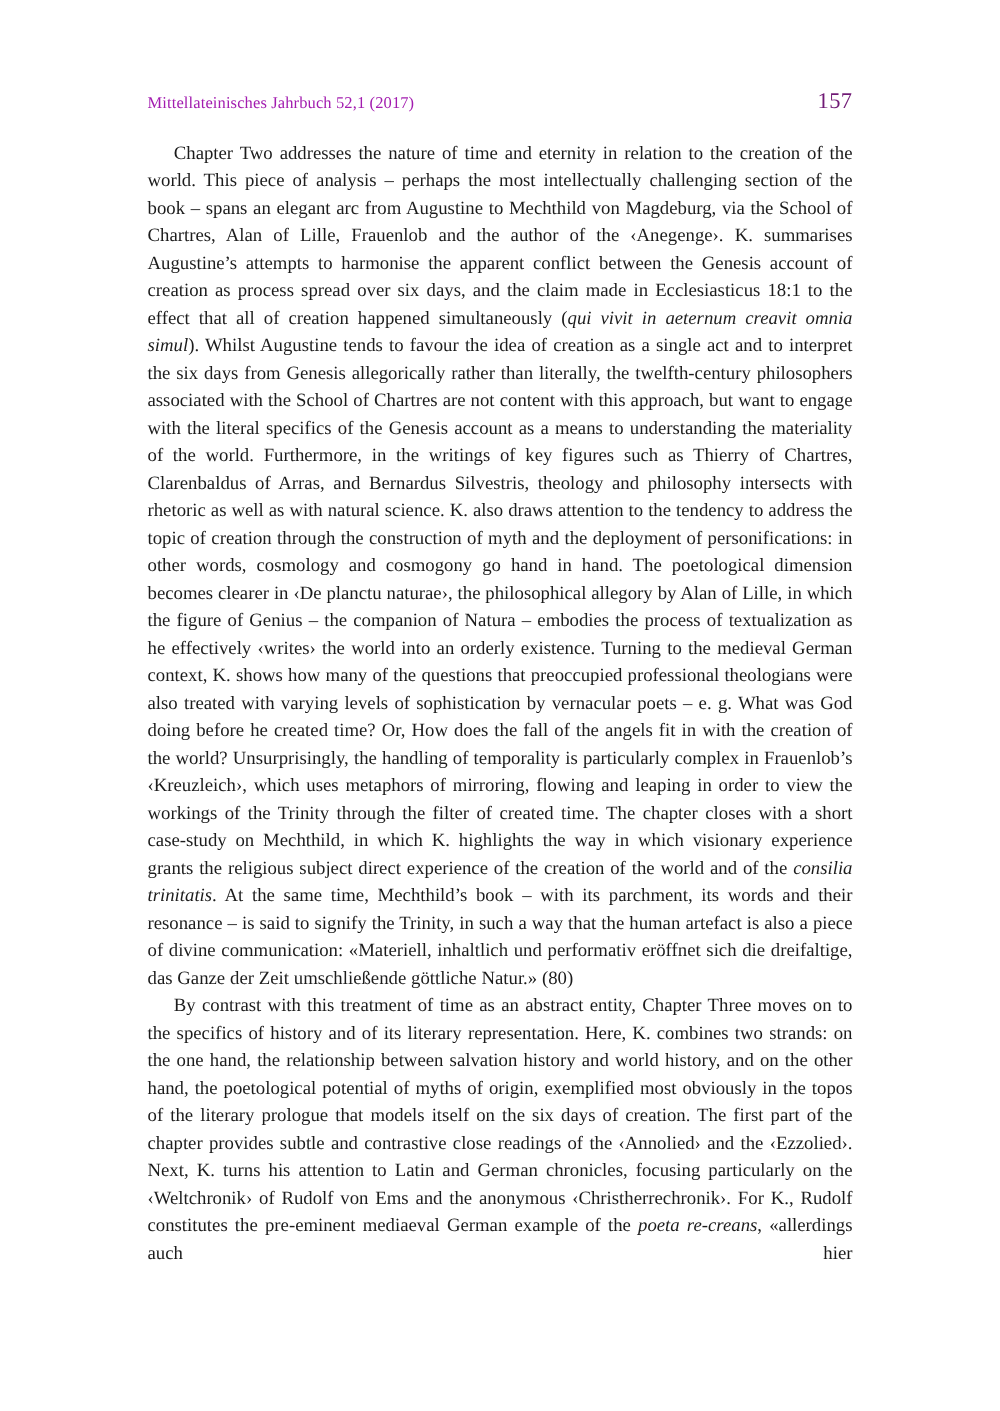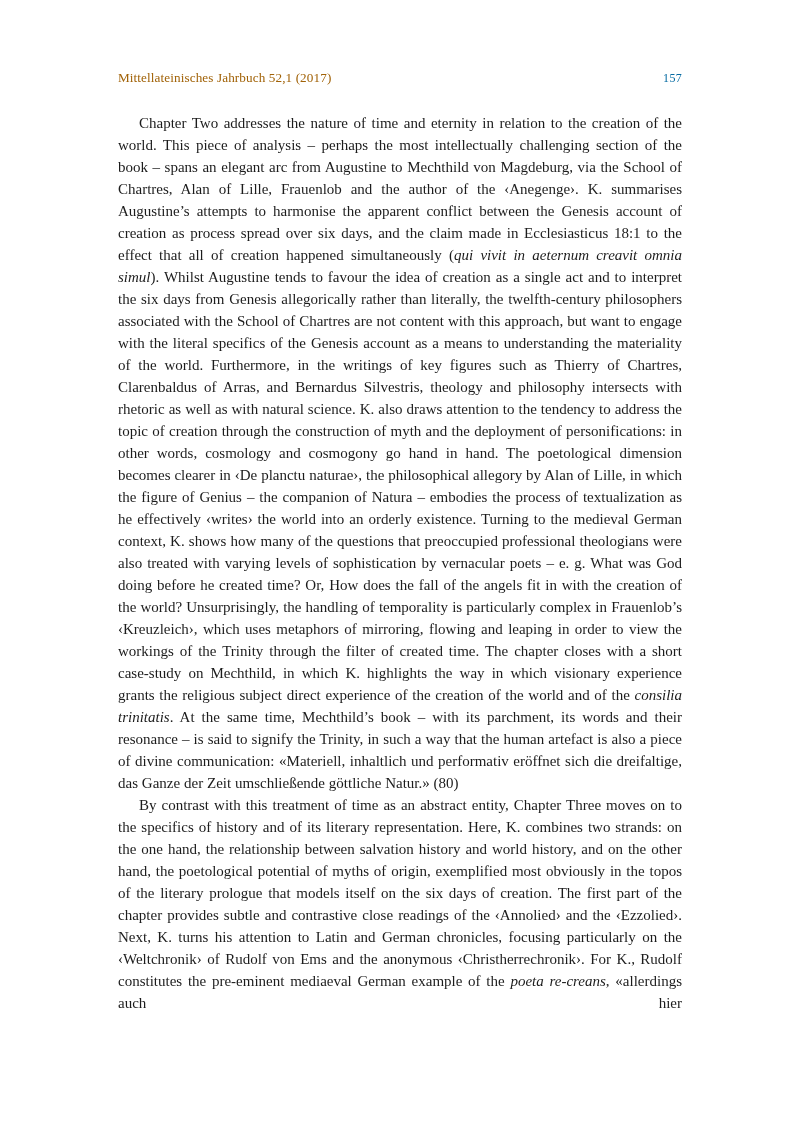--- a/index.html
+++ b/index.html
@@ -33,22 +33,22 @@
   }
 
   .running-head-title {
     font-size: 13.2px;
     letter-spacing: 0.1px;
     color: #262626;
     white-space: nowrap;
   }
 
   .running-head-folio {
-    font-size: 12px;
-    color: #0369a1;
+    font-size: 18px;
+    color: #701a75;
     letter-spacing: 0.3px;
   }
 
   
   .text-column {
     position: absolute;
     top: 112px;
     left: 118px;
     width: 564px;
   }
@@ -81,21 +81,21 @@
     width: 100%;
     height: 0;
   }
 </style>
 </head>
 <body>
 
 <div class="page" style="background: rgb(255, 255, 255);">
 
   <header class="running-head">
-    <span class="running-head-title" style="color: #a16207;">Mittellateinisches Jahrbuch 52,1 (2017)</span>
+    <span class="running-head-title" style="color: #a21caf;">Mittellateinisches Jahrbuch 52,1 (2017)</span>
     <span class="running-head-folio">157</span>
   </header>
 
   <div class="text-column">
     <p class="body-paragraph" style="color: rgb(28, 28, 28);">Chapter Two addresses the nature of time and eternity in relation to the creation of the world. This piece of analysis – perhaps the most intellectually challenging section of the book – spans an elegant arc from Augustine to Mechthild von Mag­deburg, via the School of Chartres, Alan of Lille, Frauenlob and the author of the ‹Anegenge›. K. summarises Augustine’s attempts to harmonise the apparent conflict between the Genesis account of creation as process spread over six days, and the claim made in Ecclesiasticus 18:1 to the effect that all of creation happened simul­taneously (<i>qui vivit in aeternum creavit omnia simul</i>). Whilst Augustine tends to favour the idea of creation as a single act and to interpret the six days from Genesis allegorically rather than literally, the twelfth-century philosophers associated with the School of Chartres are not content with this approach, but want to engage with the literal specifics of the Genesis account as a means to understanding the mate­riality of the world. Furthermore, in the writings of key figures such as Thierry of Chartres, Clarenbaldus of Arras, and Bernardus Silvestris, theology and philosophy intersects with rhetoric as well as with natural science. K. also draws attention to the tendency to address the topic of creation through the construction of myth and the deployment of personifications: in other words, cosmology and cosmogony go hand in hand. The poetological dimension becomes clearer in ‹De planctu naturae›, the philosophical allegory by Alan of Lille, in which the figure of Genius – the com­panion of Natura – embodies the process of textualization as he effectively ‹writes› the world into an orderly existence. Turning to the medieval German context, K. shows how many of the questions that preoccupied professional theologians were also treated with varying levels of sophistication by vernacular poets – e. g. What was God doing before he created time? Or, How does the fall of the angels fit in with the creation of the world? Unsurprisingly, the handling of temporality is particularly complex in Frauenlob’s ‹Kreuzleich›, which uses metaphors of mirroring, flowing and leaping in order to view the workings of the Trinity through the filter of created time. The chapter closes with a short case-study on Mechthild, in which K. highlights the way in which visionary experience grants the religious subject direct experience of the creation of the world and of the <i>consilia trinitatis</i>. At the same time, Mechthild’s book – with its parchment, its words and their resonance – is said to signify the Trin­ity, in such a way that the human artefact is also a piece of divine communication: «Materiell, inhaltlich und performativ eröffnet sich die dreifaltige, das Ganze der Zeit umschließende göttliche Natur.» (80)</p>
     <p class="body-paragraph continues" style="color: rgb(28, 28, 28);">By contrast with this treatment of time as an abstract entity, Chapter Three moves on to the specifics of history and of its literary representation. Here, K. combines two strands: on the one hand, the relationship between salvation history and world history, and on the other hand, the poetological potential of myths of origin, exem­plified most obviously in the topos of the literary prologue that models itself on the six days of creation. The first part of the chapter provides subtle and contrastive close readings of the ‹Annolied› and the ‹Ezzolied›. Next, K. turns his attention to Latin and German chronicles, focusing particularly on the ‹Weltchronik› of Rudolf von Ems and the anonymous ‹Christherrechronik›. For K., Rudolf constitutes the pre-eminent mediaeval German example of the <i>poeta re-creans</i>, «allerdings auch hier</p>
   </div>
 
 </div>
 

